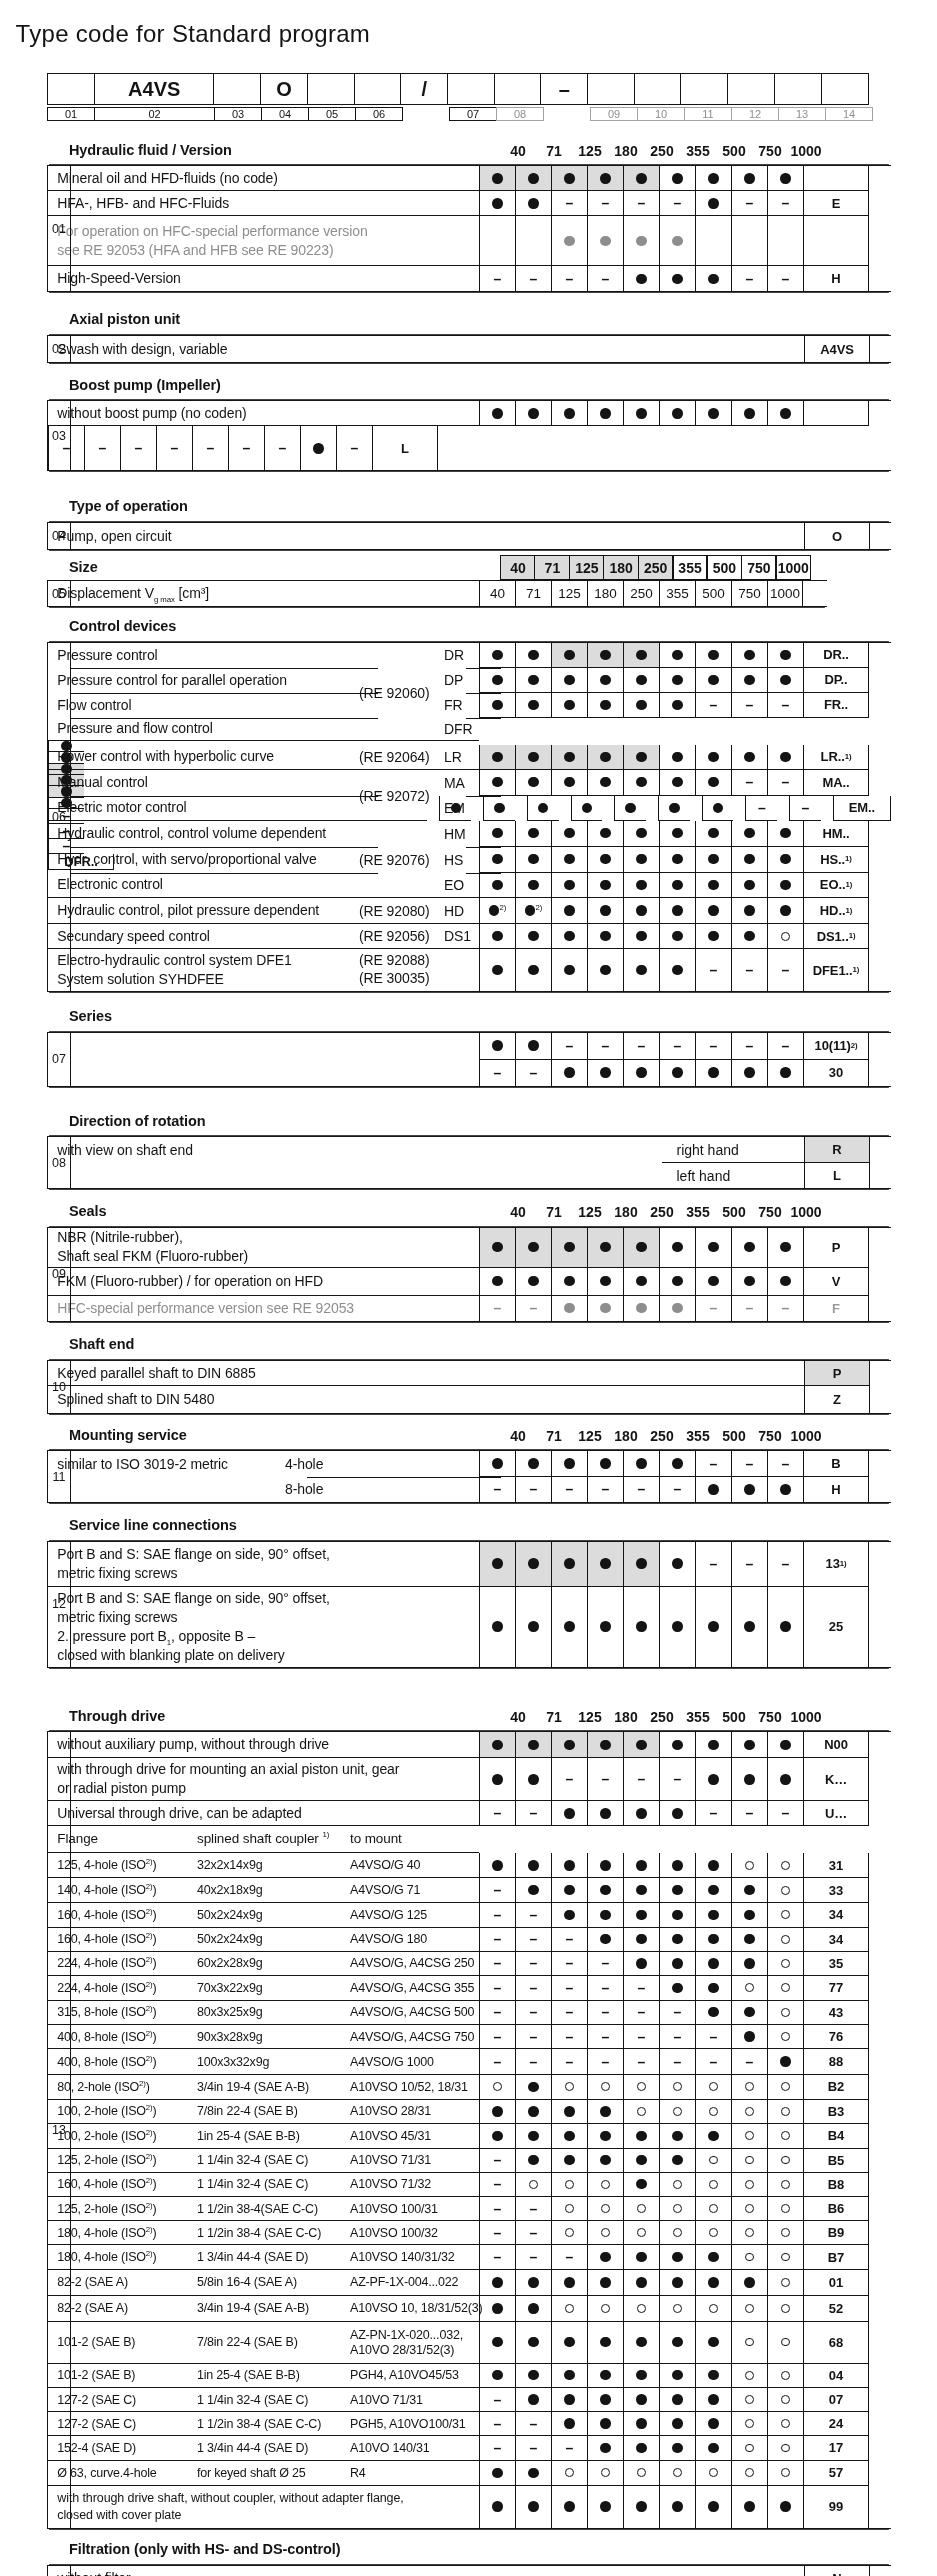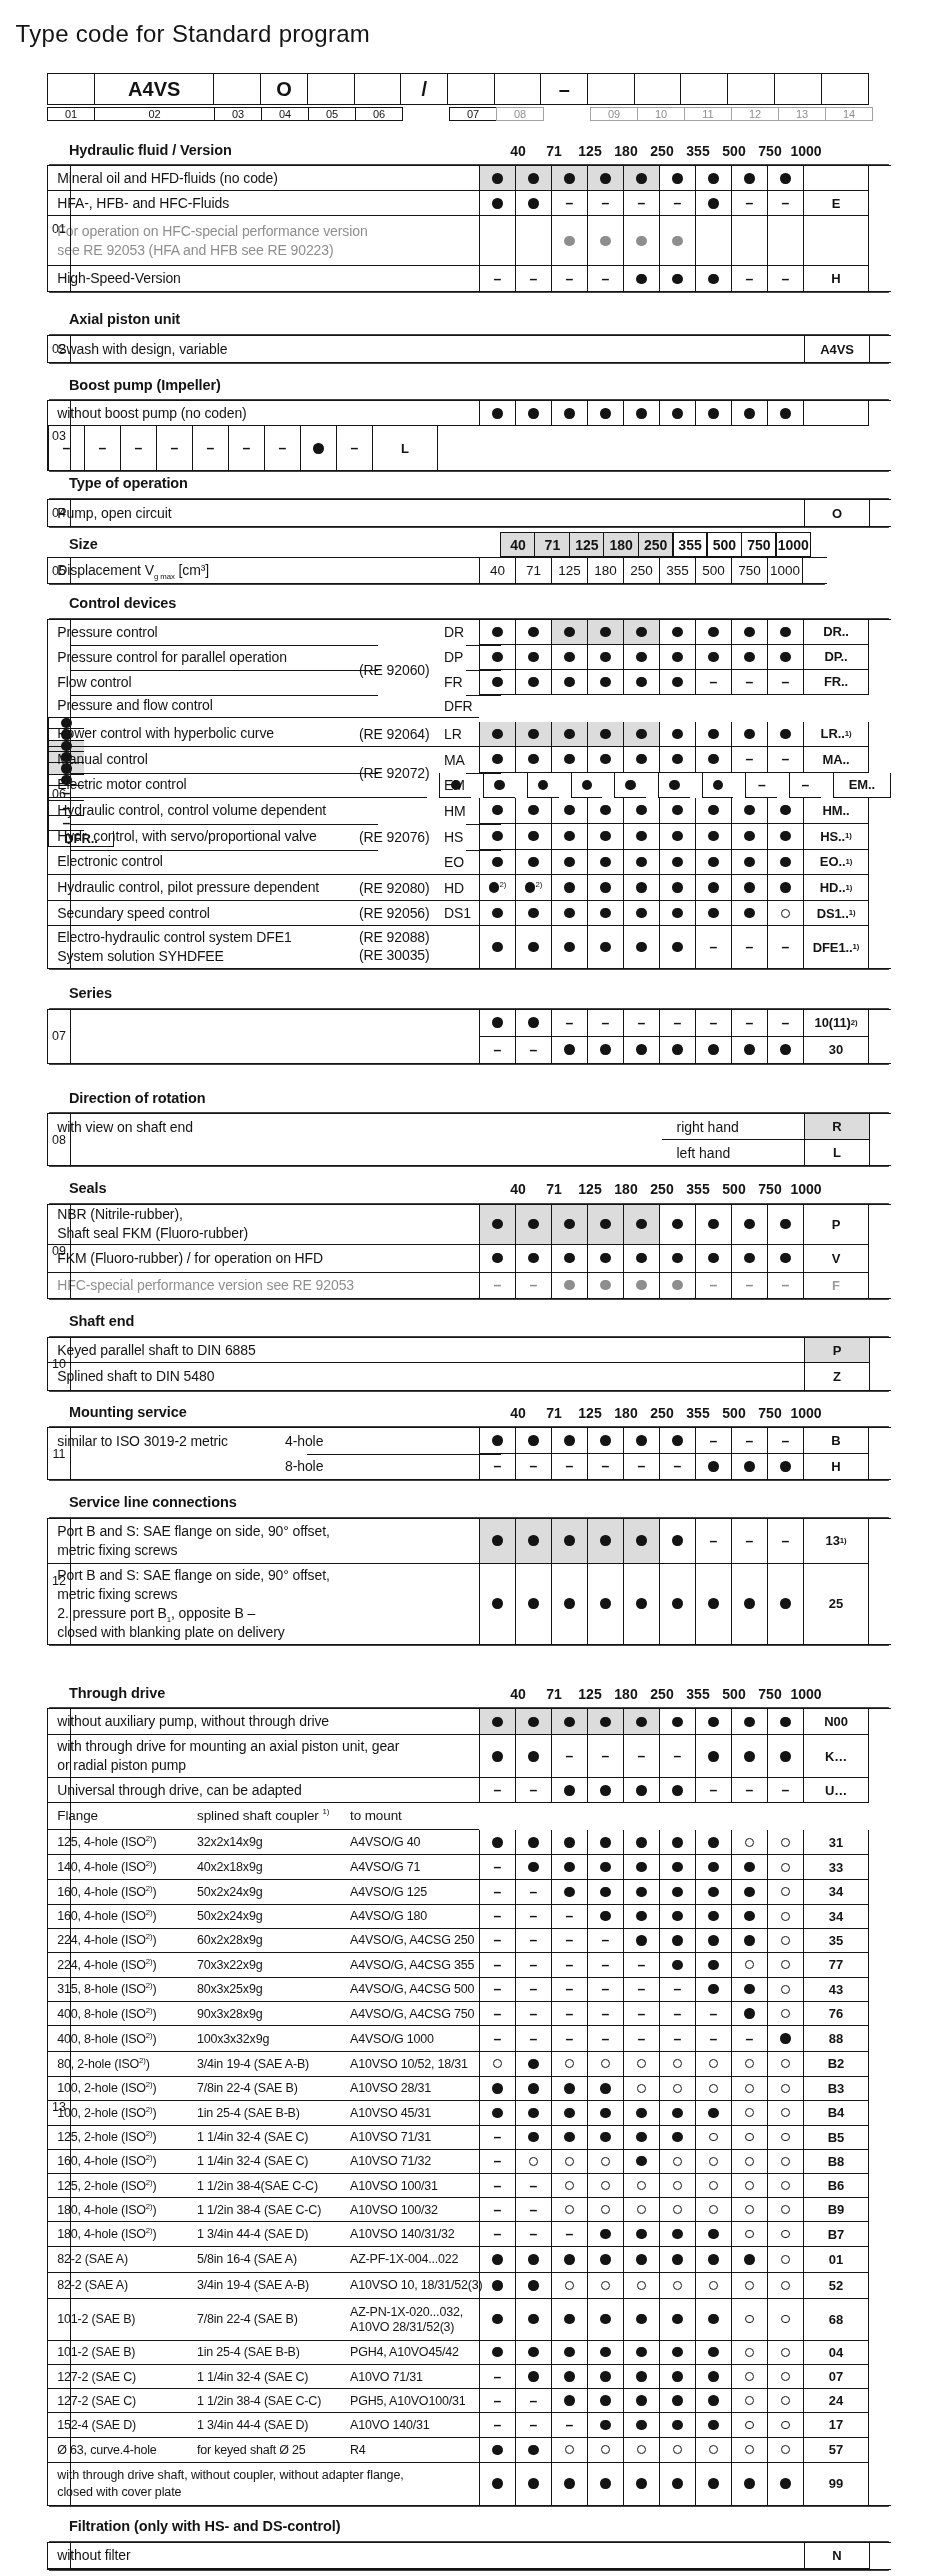--- a/index.html
+++ b/index.html
@@ -332,21 +332,21 @@
             <div class="c">
               <span class="dot"></span>
             </div>
             <div class="c">
               <span class="dash">–</span>
             </div>
             <div class="code lastc">L</div>
           </div>
         </div>
       </div>
-      <div class="section" style="margin-top: 4px;">
+      <div class="section" style="margin-top: 27px;">
         <div class="sec-head"><span class="sec-title">Type of operation</span></div>
         <div class="tbl">
           <span class="sec-id">04</span>
           <div class="idline"></div>
           <div class="row" style="height: 26px;">
             <div class="lbl" style="width: 756px;">
               <div class="lline">Pump, open circuit</div>
             </div>
             <div class="code lastc">O</div>
           </div>
@@ -2051,21 +2051,21 @@
             </div>
             <div class="c bb15">
               <span class="ring"></span>
             </div>
             <div class="code">68</div>
           </div>
           <div class="row" style="height: 24.4px;">
             <div class="lbl bb" style="width: 431px;">
               <span class="fc f1">101-2 (SAE B)</span>
               <span class="fc f2">1in 25-4 (SAE B-B)</span>
-              <span class="fc f3">PGH4, A10VO45/42</span>
+              <span class="fc f3">PGH4, A10VO45/53</span>
             </div>
             <div class="c bb15">
               <span class="dot"></span>
             </div>
             <div class="c bb15">
               <span class="dot"></span>
             </div>
             <div class="c bb15">
               <span class="dot"></span>
             </div>

